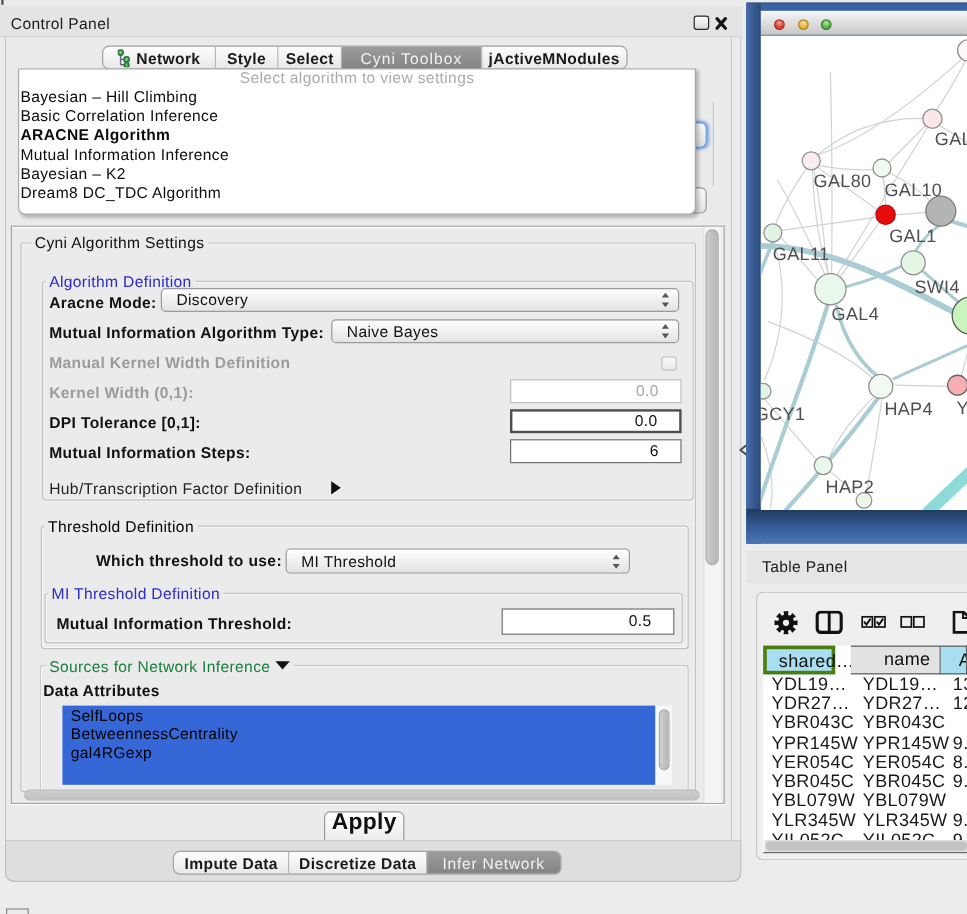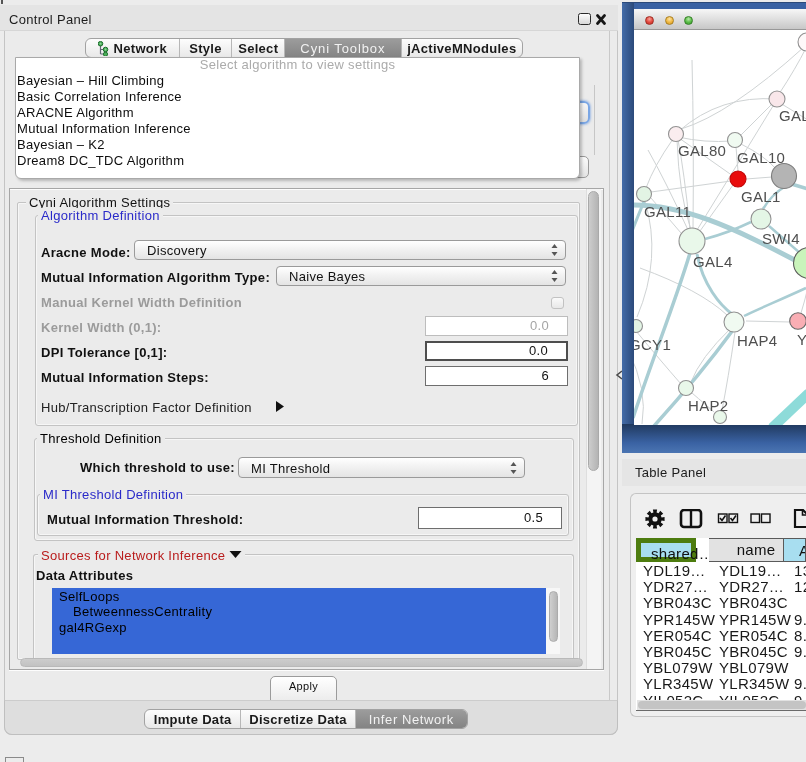--- a/index.html
+++ b/index.html
@@ -56,36 +56,36 @@
 </div>
 
 <div class="abs" style="left:560px;top:101px;width:30px;height:23px;border:2px solid #7aa6e4;border-radius:6px;box-shadow:0 0 2px 1px rgba(100,150,225,.5);background:linear-gradient(#f7f7f7,#dfdfdf);"></div>
 <div class="abs" style="left:594px;top:85px;width:1px;height:70px;background:#c6c6c6;"></div>
 <div class="abs" style="left:550px;top:156px;width:39px;height:22px;border:1px solid #9a9a9a;border-radius:5px;background:linear-gradient(#fbfbfb,#e3e3e3);"></div>
 
 <div class="abs" id="dropdown" style="left:15px;top:57px;width:565px;height:122px;background:#fff;border:1px solid #a9a9a9;border-radius:0 0 6px 6px;box-shadow:2px 2px 3px rgba(0,0,0,.22);font-size:13px;color:#0d0d0d;">
   <div style="position:absolute;top:-1px;width:100%;text-align:center;color:#ababab;">Select algorithm to view settings</div>
   <div style="position:absolute;left:1px;top:15px;">Bayesian – Hill Climbing</div>
   <div style="position:absolute;left:1px;top:31px;">Basic Correlation Inference</div>
-  <div style="position:absolute;left:1px;top:47px;font-weight:normal;">ARACNE Algorithm</div>
+  <div style="position:absolute;left:1px;top:47px;font-weight:bold;">ARACNE Algorithm</div>
   <div style="position:absolute;left:1px;top:63px;">Mutual Information Inference</div>
   <div style="position:absolute;left:1px;top:79px;">Bayesian – K2</div>
   <div style="position:absolute;left:1px;top:95px;">Dream8 DC_TDC Algorithm</div>
 </div>
 
 <div class="abs" id="scrollpane" style="left:9px;top:188px;width:595px;height:482px;border:1px solid #a6a6a6;box-shadow:0 1px 0 #fdfdfd, inset 0 1px 0 #fdfdfd;"></div>
 
 <div class="abs" style="left:586px;top:189px;width:15px;height:480px;background:#f4f4f4;border-left:1px solid #dedede;"></div>
 <div class="abs" style="left:588px;top:191px;width:11px;height:280px;background:linear-gradient(90deg,#cdcdcd,#b4b4b4);border:1px solid #a9a9a9;border-radius:6px;"></div>
 
 <div class="grp" style="left:17px;top:202px;width:563px;height:458px;border-radius:2px;">
   <div class="gt" style="left:8px;color:#111;">Cyni Algorithm Settings</div>
 </div>
 
-<div class="grp" style="left:35px;top:215px;width:543px;height:211px;">
+<div class="grp" style="left:35px;top:234px;width:543px;height:183px;">
   <div class="gt" style="left:2px;color:#2a2ac9;">Algorithm Definition</div>
 </div>
 <div class="lbl" style="left:41px;top:245px;">Aracne Mode:</div>
 <div class="combo" style="left:134px;top:240px;width:432px;height:20px;">
     <span class="tx">Discovery</span>
   <svg class="ar" viewBox="0 0 7 12">
       <path d="M3.5 0 L6.5 4 H0.5 Z" fill="#555"></path>
       <path d="M3.5 12 L6.5 8 H0.5 Z" fill="#555"></path>
     </svg>
   </div>
@@ -122,36 +122,36 @@
       <path d="M3.5 12 L6.5 8 H0.5 Z" fill="#555"></path>
     </svg>
   </div>
 <div class="grp" style="left:37px;top:494px;width:532px;height:42px;">
   <div class="gt" style="left:2px;color:#2a2ac9;">MI Threshold Definition</div>
 </div>
 <div class="lbl" style="left:47px;top:512px;">Mutual Information Threshold:</div>
 <div class="field" style="left:418px;top:507px;width:144px;height:22px;border:1px solid #6e6e6e;line-height:20px;">0.5</div>
 
 <div class="grp" style="left:33px;top:554px;width:541px;height:113px;border-bottom:none;border-radius:3px 3px 0 0;">
-  <div class="gt" style="left:4px;color:#b91c1c;">Sources for Network Inference <span style="display:inline-block;vertical-align:1px;"><svg width="13" height="9" viewBox="0 0 13 9">
+  <div class="gt" style="left:4px;color:#15803d;">Sources for Network Inference <span style="display:inline-block;vertical-align:1px;"><svg width="13" height="9" viewBox="0 0 13 9">
           <path d="M0.5 1 L12.5 1 L6.5 8 Z" fill="#111"></path>
         </svg></span></div>
 </div>
 <div class="lbl" style="left:36px;top:568px;">Data Attributes</div>
 <div class="abs" style="left:546px;top:588px;width:14px;height:66px;background:#f7f7f7;"></div>
 <div class="abs" style="left:52px;top:588px;width:494px;height:66px;background:#3667d6;color:#000000;font-size:13px;">
   <div style="padding:1px 0 0 7px;height:16px;">SelfLoops</div>
-  <div style="padding-left:21px;height:16px;">BetweennessCentrality</div>
+  <div style="padding-left:7px;height:16px;">BetweennessCentrality</div>
   <div style="padding-left:7px;height:16px;">gal4RGexp</div>
 </div>
 <div class="abs" style="left:549px;top:591px;width:9px;height:51px;background:linear-gradient(90deg,#cfcfcf,#b6b6b6);border:1px solid #ababab;border-radius:5px;"></div>
 
 <div class="abs" style="left:20px;top:658px;width:563px;height:9px;background:linear-gradient(#cdcdcd,#c2c2c2);border:1px solid #b9b9b9;border-radius:5px;"></div>
 
-<div class="abs" style="left:270px;top:676px;width:67px;height:36px;border:1px solid #9b9b9b;border-radius:5px;background:linear-gradient(#ffffff,#e3e3e3);text-align:center;font-size:11px;font-weight:normal;color:#111;line-height:18px;">Apply</div>
+<div class="abs" style="left:270px;top:676px;width:67px;height:36px;border:1px solid #9b9b9b;border-radius:5px;background:linear-gradient(#ffffff,#e3e3e3);text-align:center;font-size:19px;font-weight:bold;color:#111;line-height:18px;">Apply</div>
 
 <div class="abs" style="left:4px;top:700px;width:614px;height:35px;background:#dedede;border:1px solid #bfbfbf;border-top:1px solid #cccccc;border-radius:0 0 8px 8px;"></div>
 <div class="seg" style="left:144px;top:709px;width:324px;">
   <div style="width:97px;">Impute Data</div>
   <div style="width:115px;">Discretize Data</div>
   <div class="sel" style="width:112px;font-weight:normal;letter-spacing:0.6px;border-radius:0 5px 5px 0;">Infer Network</div>
 </div>
 
 <div class="abs" style="left:5px;top:757px;width:19px;height:10px;border:1px solid #8a8a8a;background:#ececec;"></div>
 
@@ -264,21 +264,21 @@
   </g>
   <g stroke="#111" stroke-width="1.6" fill="none">
     <path d="M75 9 l2 2.5 3.5-5"></path>
     <path d="M85.5 9 l2 2.5 3.5-5"></path>
   </g>
   <path d="M150 1 h8 l5 5 v12 h-13 z" fill="none" stroke="#111" stroke-width="2.2"></path>
   <path d="M157.5 1.5 v4.5 h5" fill="none" stroke="#111" stroke-width="1.6"></path>
 </svg>
 
 <div class="abs" style="left:636px;top:538px;width:170px;height:173px;background:#fff;"></div>
-<div class="abs" style="left:636px;top:538px;width:60px;height:24px;background:#a8def0;border:5px solid #4d7c0f;font-size:15px;color:#111;text-align:center;text-indent:10px;line-height:22px;">shared…</div>
+<div class="abs" style="left:636px;top:538px;width:60px;height:24px;background:#a8def0;border:3px solid #4d7c0f;font-size:15px;color:#111;text-align:center;text-indent:10px;line-height:22px;">shared…</div>
 <div class="abs" style="left:709px;top:538px;width:75px;height:24px;background:#e2e2e2;border:1px solid #5a5a5a;border-left:none;font-size:15px;color:#111;text-align:center;text-indent:20px;line-height:22px;">name</div>
 <div class="abs" style="left:784px;top:538px;width:22px;height:24px;background:#a8def0;border:1px solid #5a5a5a;border-left:none;overflow:hidden;font-size:15px;color:#111;">
     <span style="position:absolute;left:15px;top:3px;">A</span>
   </div>
 <div class="abs" id="rows" style="left:636px;top:562px;width:170px;height:140px;overflow:hidden;font-size:15px;color:#191919;">
   <div class="tr">
       <span class="c1">YDL19…</span>
       <span class="c2">YDL19…</span>
       <span class="c3">13</span>
     </div>

